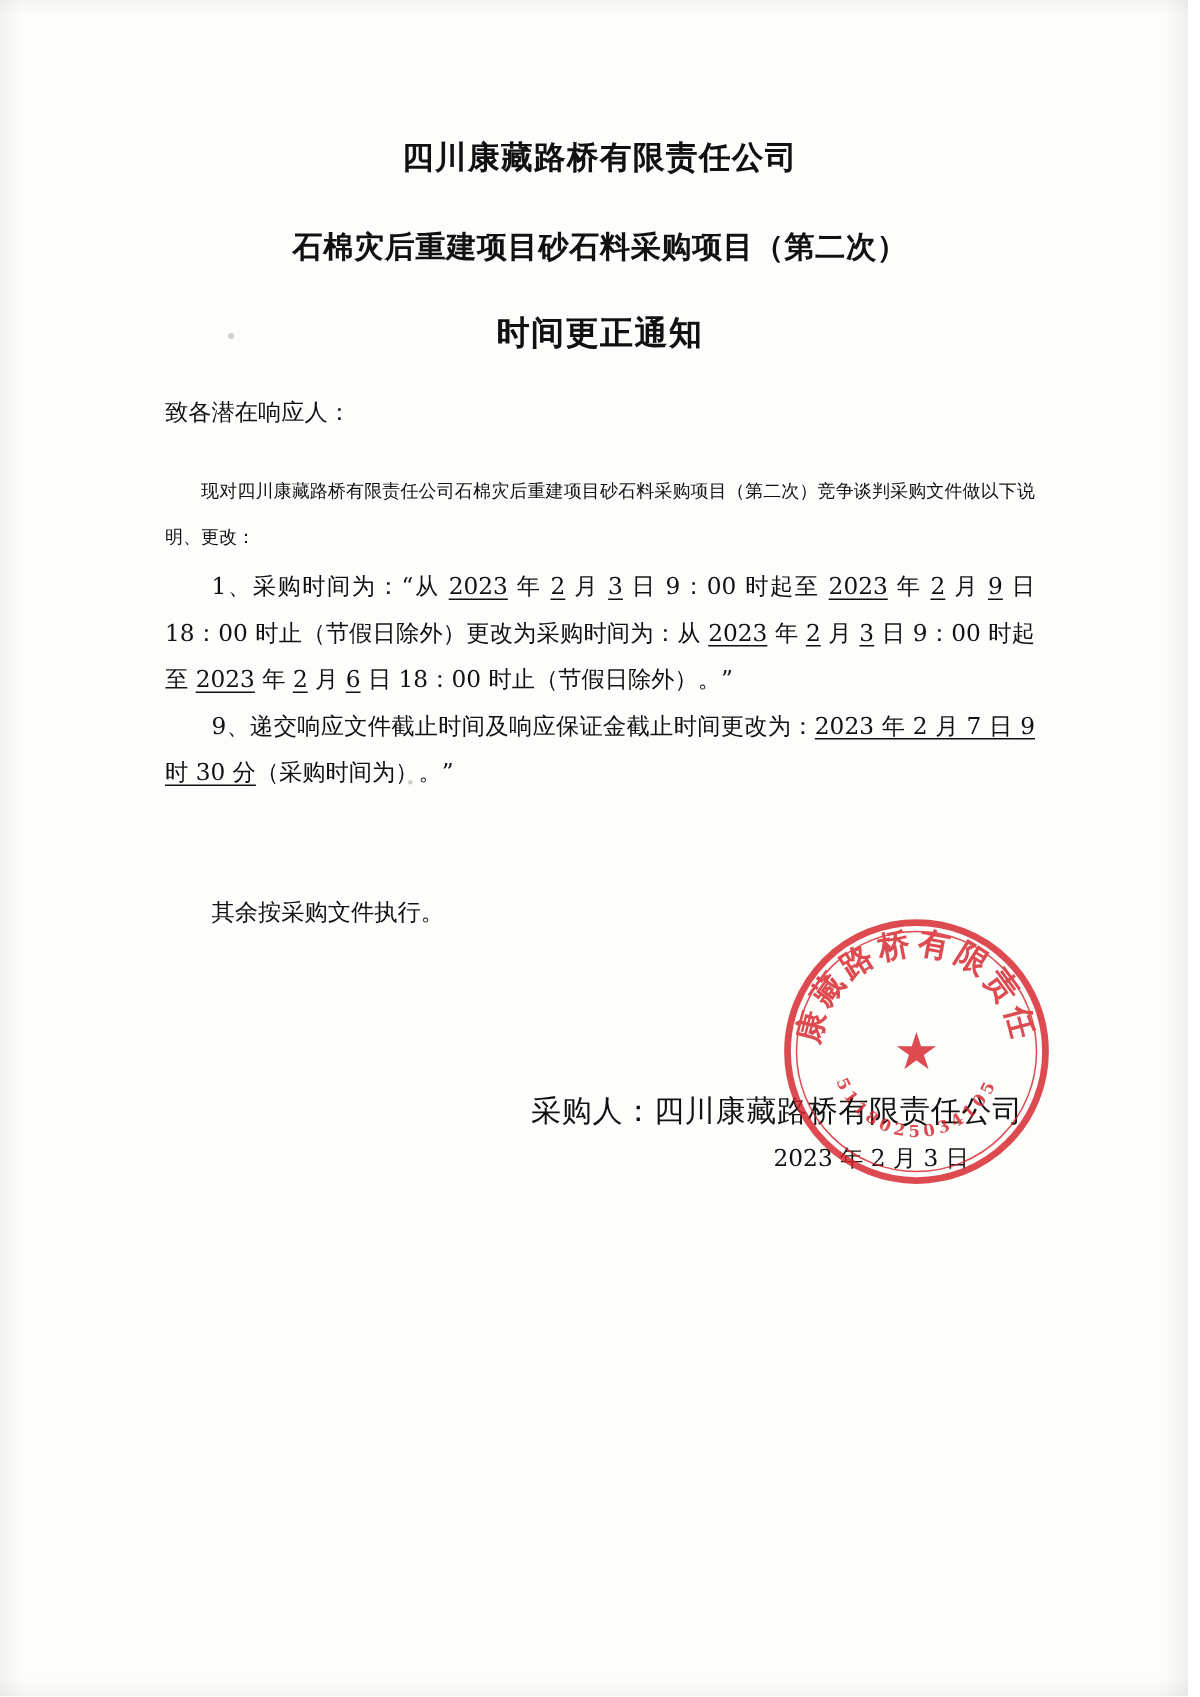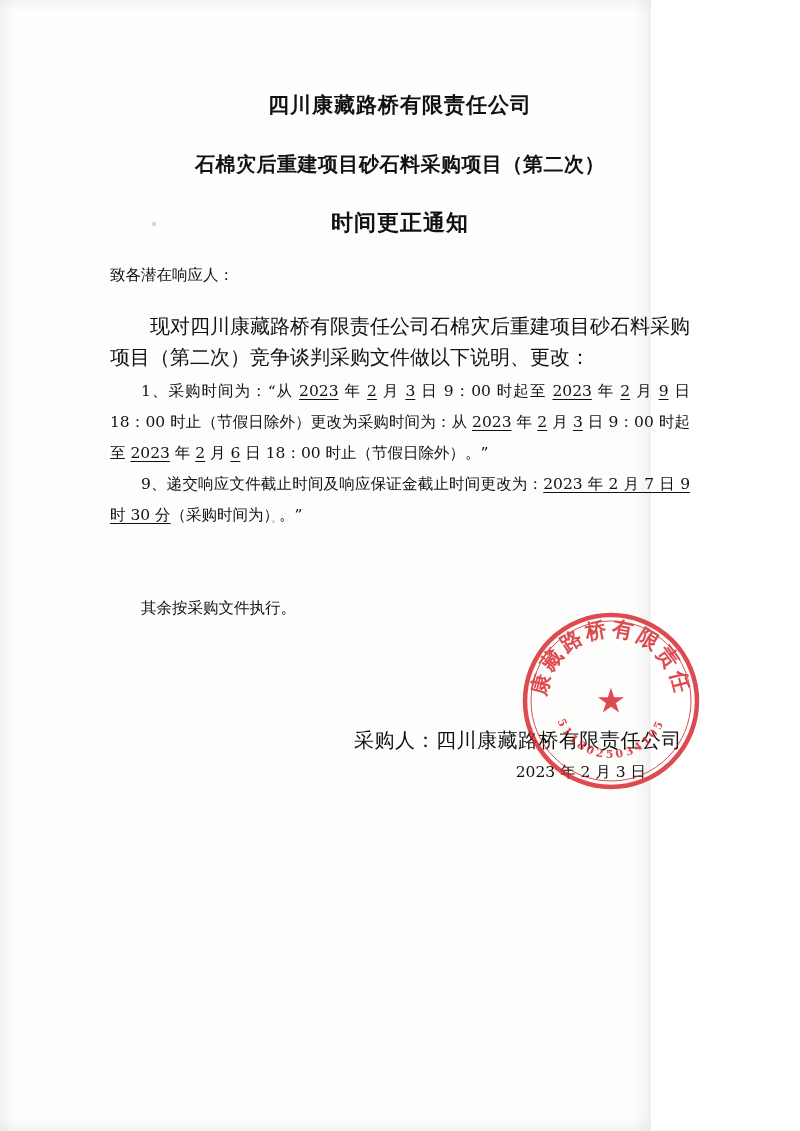--- a/index.html
+++ b/index.html
@@ -11,21 +11,21 @@
     width: 800px;
     height: 1131px;
     position: relative;
     font-family: "DejaVu Serif", "Liberation Serif", serif;
     color: #111;
     overflow: hidden;
   }
   .page {
     position: absolute;
     left: 0; top: 0;
-    width: 651px;
+    width: 792px;
     height: 1131px;
     background: #fdfdfb;
   }
   
   .page::before {
     content: "";
     position: absolute;
     left: 0; top: 0; right: 0; bottom: 0;
     background:
       linear-gradient(to right, rgba(0,0,0,0.045) 0px, rgba(0,0,0,0.0) 14px),
@@ -63,26 +63,25 @@
     letter-spacing: 1px;
     line-height: 32px;
     margin-bottom: 22px;
   }
   .salutation {
     font-size: 15.5px;
     line-height: 30px;
     margin-bottom: 22px;
   }
   .para {
-    font-size: 20px;
+    font-size: 12px;
     line-height: 31px;
     text-indent: 2em;
     text-align: justify;
     margin-bottom: 2px;
-    font-family: Liberation Mono, monospace;
   }
   .para-tight {
     font-size: 15.5px;
     line-height: 31px;
     text-indent: 2em;
     text-align: justify;
   }
   .u {
     text-decoration: underline;
     text-underline-offset: 3px;

